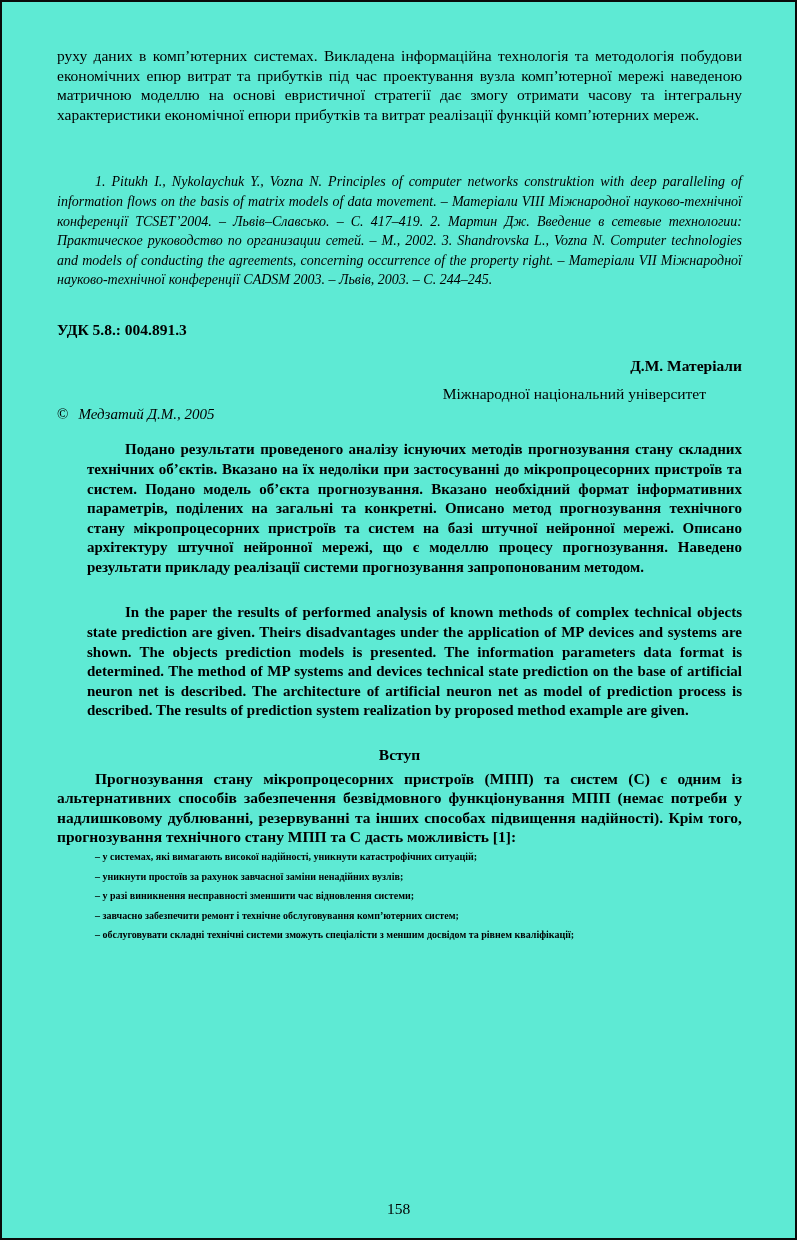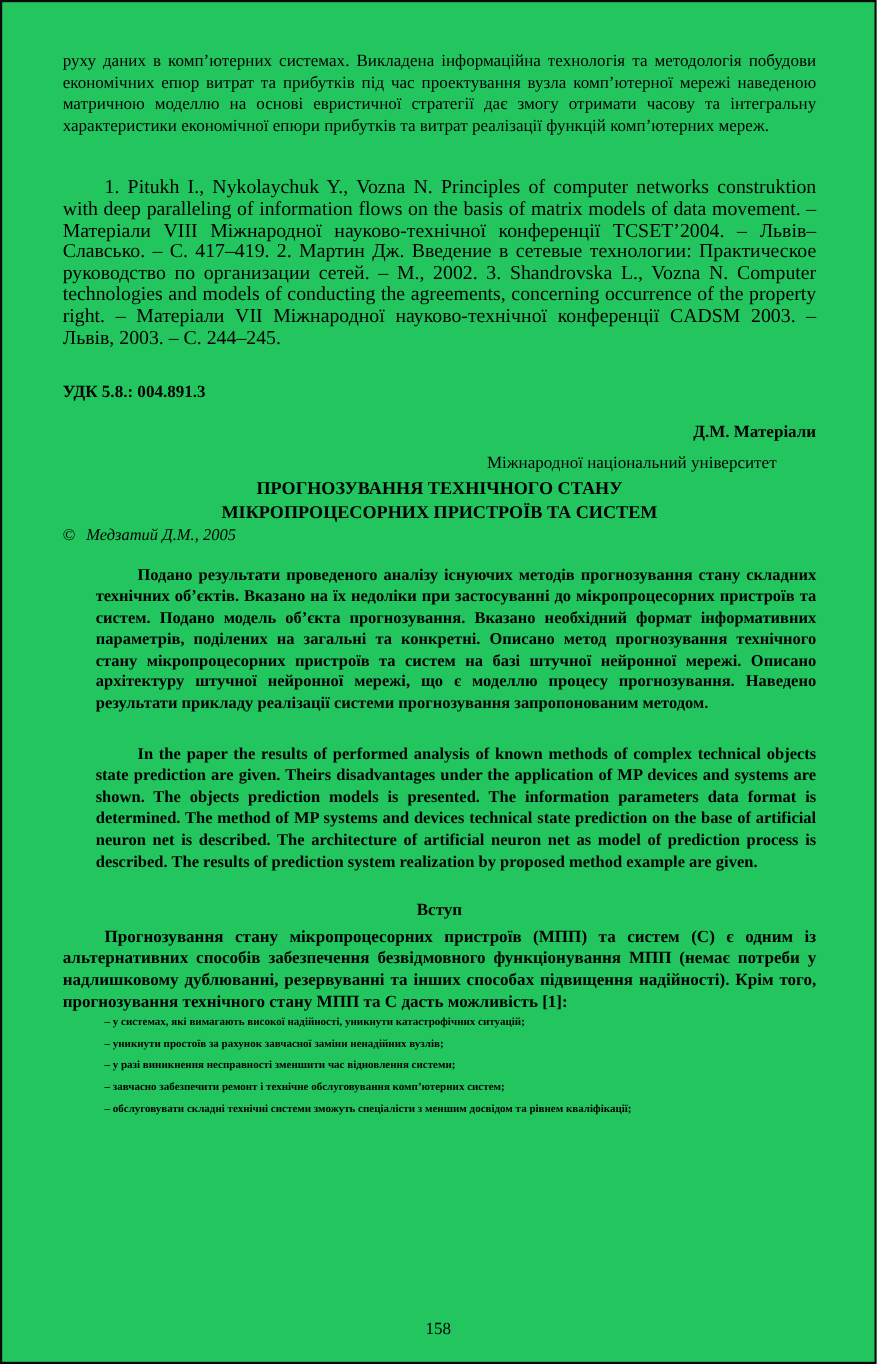--- a/index.html
+++ b/index.html
@@ -4,42 +4,43 @@
 <style>
   * { box-sizing: border-box; }
   html, body {
     margin: 0;
     padding: 0;
     background: #ffffff;
   }
   .page {
     width: 797px;
     height: 1240px;
-    background: #22c55e;
+    background: #5eead4;
     border: 2px solid #0a0a0a;
     position: relative;
     overflow: hidden;
     font-family: "Liberation Serif", "DejaVu Serif", serif;
     color: #000000;
   }
   .content {
     padding: 44px 53px 0 55px;
   }
   p { margin: 0; padding: 0; }
 
   .body-text {
     font-size: 15.5px;
     line-height: 19.6px;
     text-align: justify;
   }
   .indent { text-indent: 38px; }
 
   .references {
-    margin-top: 36px;
-    font-size: 18px;
+    margin-top: 48px;
+    font-style: italic;
+    font-size: 14px;
     line-height: 19.6px;
     text-align: justify;
     text-indent: 38px;
   }
 
   .udc {
     margin-top: 30px;
     font-weight: bold;
     font-size: 15.5px;
     line-height: 19.6px;
@@ -128,24 +129,20 @@
     <p class="body-text">руху даних в комп’ютерних системах. Викладена інформаційна технологія та методологія побудови економічних епюр витрат та прибутків під час проектування вузла комп’ютерної мережі наведеною матричною моделлю на основі евристичної стратегії дає змогу отримати часову та інтегральну характеристики економічної епюри прибутків та витрат реалізації функцій комп’ютерних мереж.</p>
 
     <p class="references">1. Pitukh I., Nykolaychuk Y., Vozna N. Principles of computer networks construktion with deep paralleling of information flows on the basis of matrix models of data movement. – Матеріали VIII Міжнародної науково-технічної конференції TCSET’2004. – Львів–Славсько. – С. 417–419. 2. Мартин Дж. Введение в сетевые технологии: Практическое руководство по организации сетей. – М., 2002. 3. Shandrovska L., Vozna N. Computer technologies and models of conducting the agreements, concerning occurrence of the property right. – Матеріали VII Міжнародної науково-технічної конференції CADSM 2003. – Львів, 2003. – С. 244–245.</p>
 
     <p class="udc">УДК 5.8.: 004.891.3</p>
 
     <p class="author">Д.М. Матеріали</p>
 
     <p class="affiliation">Міжнародної національний університет</p>
 
-    <h1 class="title">
-      <span>ПРОГНОЗУВАННЯ ТЕХНІЧНОГО СТАНУ</span>
-      <span>МІКРОПРОЦЕСОРНИХ ПРИСТРОЇВ ТА СИСТЕМ</span>
-    </h1>
 
     <p class="copyright">
       <span class="c-symbol">©</span><span class="c-text">Медзатий Д.М., 2005</span>
     </p>
 
     <p class="abstract uk">Подано результати проведеного аналізу існуючих методів прогнозування стану складних технічних об’єктів. Вказано на їх недоліки при застосуванні до мікропроцесорних пристроїв та систем. Подано модель об’єкта прогнозування. Вказано необхідний формат інформативних параметрів, поділених на загальні та конкретні. Описано метод прогнозування технічного стану мікропроцесорних пристроїв та систем на базі штучної нейронної мережі. Описано архітектуру штучної нейронної мережі, що є моделлю процесу прогнозування. Наведено результати прикладу реалізації системи прогнозування запропонованим методом.</p>
 
     <p class="abstract en">In the paper the results of performed analysis of known methods of complex technical objects state prediction are given. Theirs disadvantages under the application of MP devices and systems are shown. The objects prediction models is presented. The information parameters data format is determined. The method of MP systems and devices technical state prediction on the base of artificial neuron net is described. The architecture of artificial neuron net as model of prediction process is described. The results of prediction system realization by proposed method example are given.</p>
 
     <p class="section-heading">Вступ</p>

